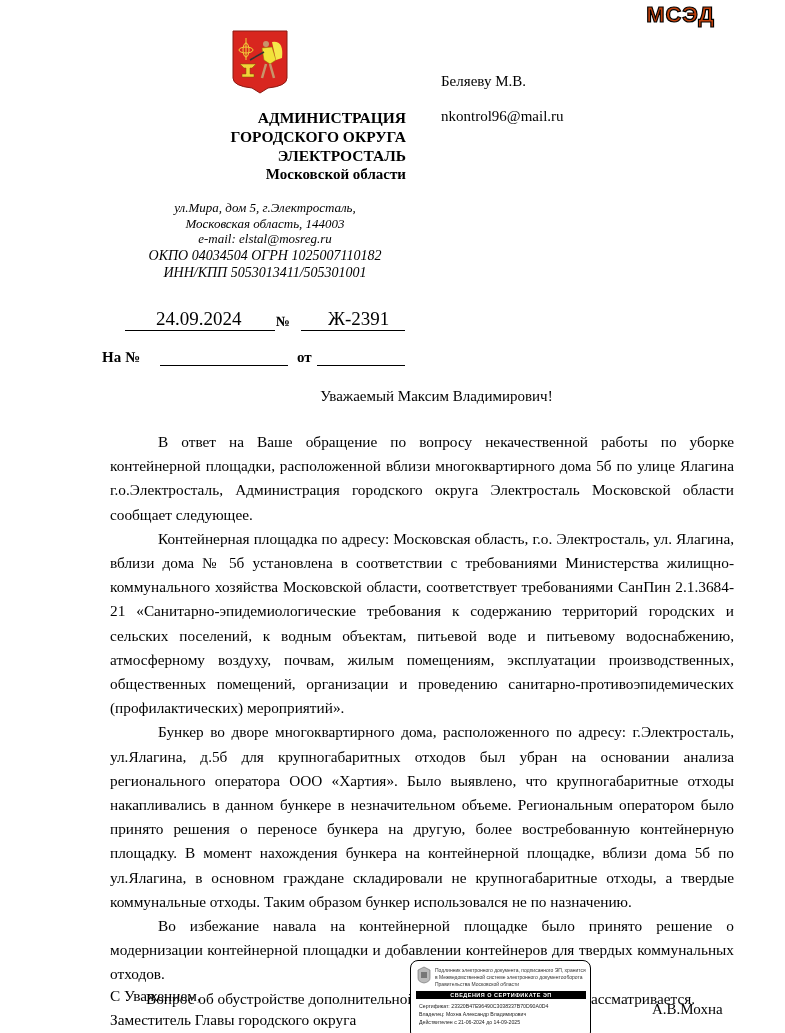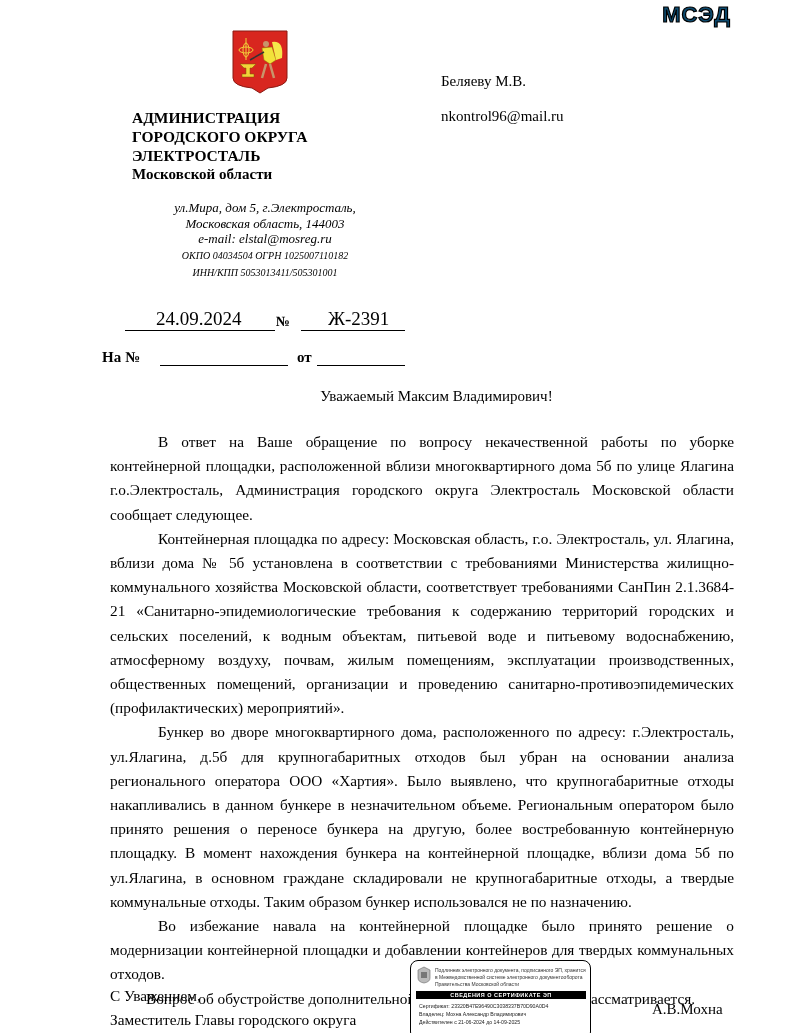--- a/index.html
+++ b/index.html
@@ -1,28 +1,28 @@
 <!DOCTYPE html>
 <html><head>
 <meta charset="utf-8">
 <style>
   html, body { margin:0; padding:0; background:#ffffff; }
   body { width:785px; height:1033px; position:relative; overflow:hidden;
          font-family:"Liberation Serif", serif; color:#000; }
   .abs { position:absolute; }
-  .msed { right:54px; top:2px; font-family:"Liberation Sans", sans-serif; font-weight:bold;
-          font-size:22px; letter-spacing:1px; color:#0c4a6e;
+  .msed { right:70px; top:2px; font-family:"Liberation Sans", sans-serif; font-weight:bold;
+          font-size:22px; letter-spacing:1px; color:#c2410c;
           -webkit-text-stroke:1.2px #000; }
   .emblem { left:232px; top:30px; width:56px; height:64px; }
-  .org { left:132px; width:250px; top:108px; text-align:left; font-weight:bold;
+  .org { left:156px; width:250px; top:108px; text-align:right; font-weight:bold;
          font-size:15.5px; line-height:19px; }
   .org .region { font-size:15px; }
   .contacts { left:100px; width:330px; top:200px; text-align:center; font-style:italic;
               font-size:13px; line-height:15.5px; }
-  .contacts .big { font-size:10px; line-height:17px; }
+  .contacts .big { font-size:14px; line-height:17px; }
   .recipient { left:425px; top:73px; font-size:15px; }
   .recipient div { height:35px;margin-left:16px; }
   .datebox { top:308px; font-size:19px; }
   .line { position:absolute; border-bottom:1px solid #000; }
   .refrow { top:349px; left:102px; font-weight:bold; font-size:15px; }
   .greeting { top:388px; left:0; width:785px; text-align:center; font-size:15px; padding-left:88px; box-sizing:border-box; }
   .body { left:110px; width:624px; top:430px; font-size:15.3px; line-height:24.2px; text-align:justify; }
   .body p { margin:0; text-indent:48px; }
   .body p.last { text-indent:36px; text-align:left; }
   .sign-left { left:110px; top:978px; font-size:15.3px; line-height:24px;margin-top:6px; }

